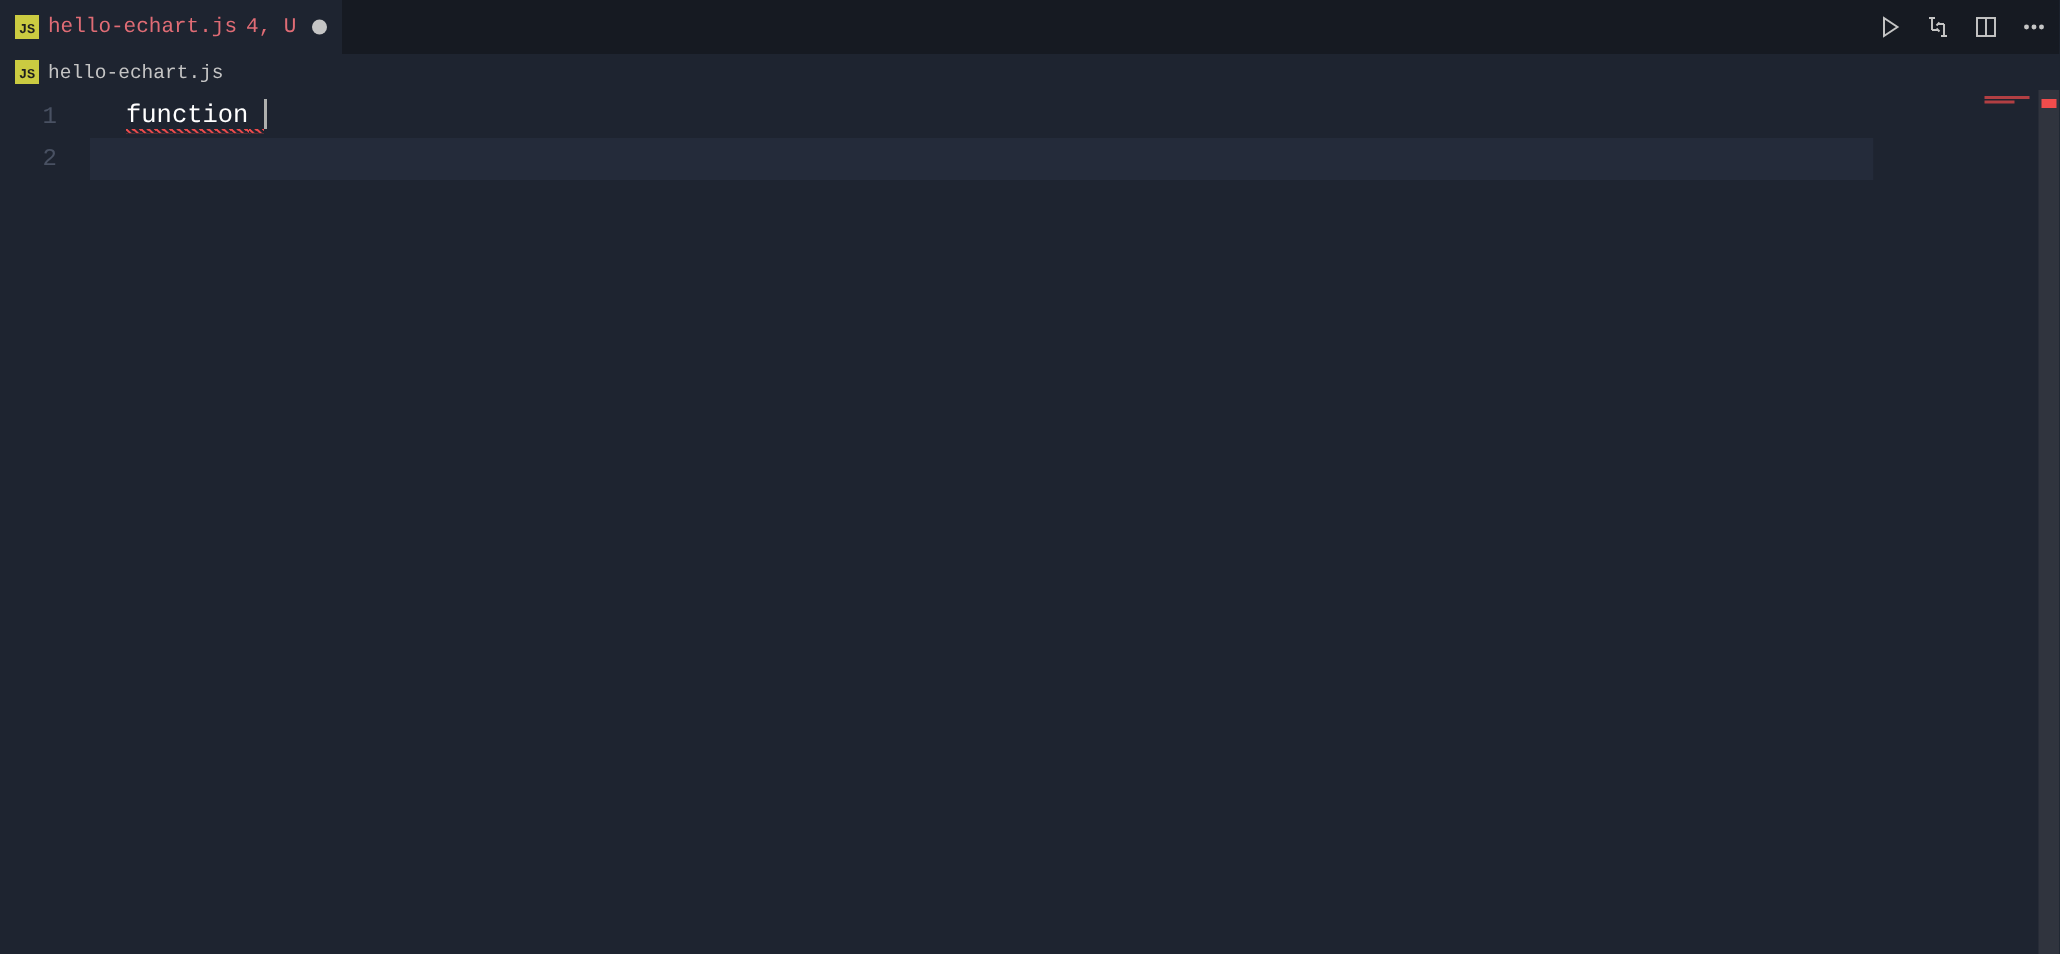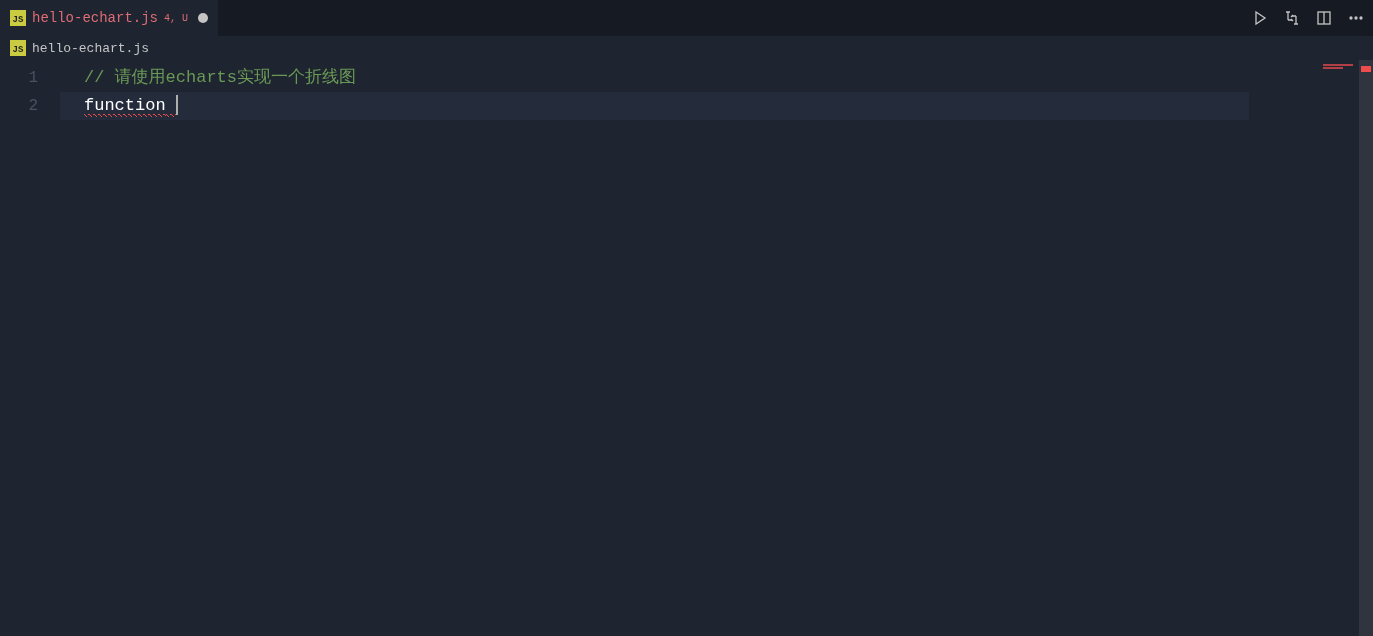--- a/index.html
+++ b/index.html
@@ -44,21 +44,21 @@
       align-items: flex-end;
       justify-content: center;
       padding-bottom: 1px;
     }
     .tab-name {
       color: #e06c75;
       font-size: 14px;
     }
     .tab-status {
       color: #e06c75;
-      font-size: 10px;
+      font-size: 14px;
     }
     .tab-dirty {
       width: 10px;
       height: 10px;
       border-radius: 50%;
       background: #c5c5c5;
       margin-left: 4px;
     }
     .tab-actions {
       position: absolute;
@@ -265,21 +265,20 @@
   <span class="breadcrumb-text">hello-echart.js</span>
 </div>
 
 <div class="editor-area">
   <div class="gutter">
     <div class="ln">1</div>
     <div class="ln">2</div>
   </div>
   <div class="code-content">
     <div class="line-highlight" style="top:32px;"></div>
-    <div class="code-line"><span class="tk-comment-slash">// </span><span class="tk-comment">请使用echarts实现一个折线图</span></div>
     <div class="code-line"><span class="tk-keyword squiggle">function</span><span class="squiggle"> </span><span class="cursor"></span></div>
   </div>
   <div class="minimap">
     <div class="minimap-marks">
       <div class="minimap-mark"></div>
       <div class="minimap-mark" style="width:20px;"></div>
     </div>
   </div>
   <div class="scrollbar">
     <div class="scrollbar-slider"></div>

